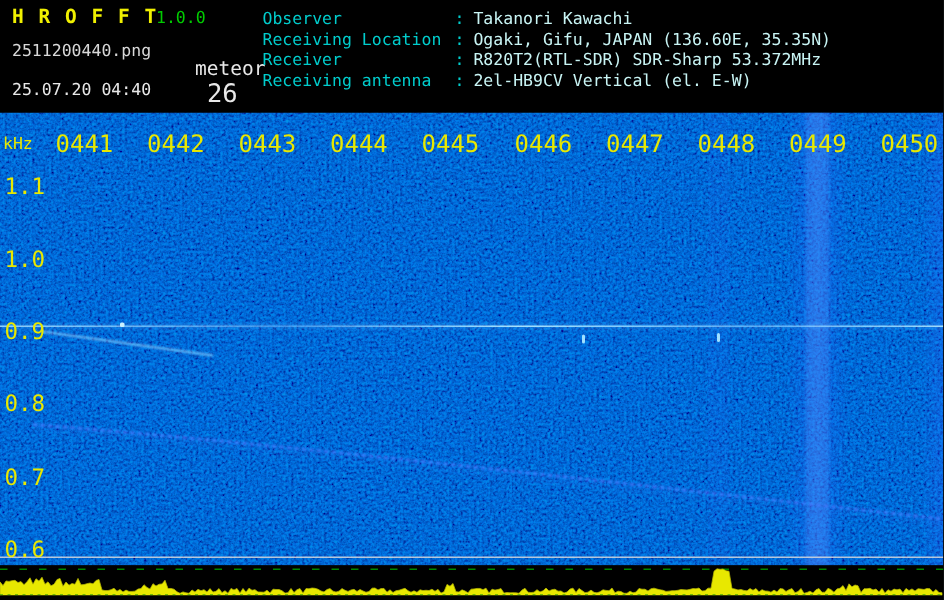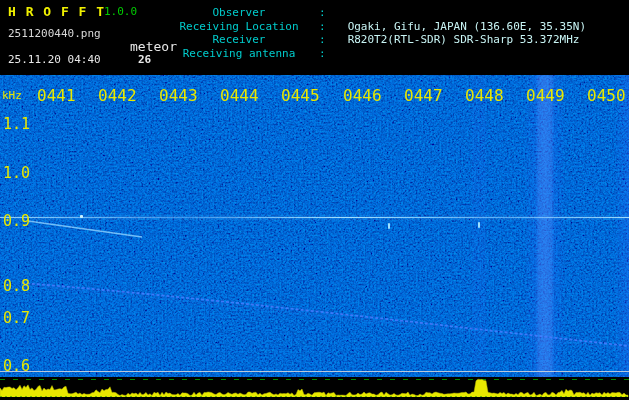--- a/index.html
+++ b/index.html
@@ -1,30 +1,30 @@
 <!DOCTYPE html>
 <html><head>
 <meta charset="utf-8">
 <style>
   * { margin:0; padding:0; box-sizing:border-box; }
   html,body { background:#1a1a1a; }
   .screen {
     position:relative; width:629px; height:400px; background:#000;
-    overflow:hidden; font-family:"DejaVu Sans Mono", monospace;text-align:center;
+    overflow:hidden; font-family:"DejaVu Sans Mono", monospace;
   }
   
   .header { position:absolute; left:0; top:0; width:629px; height:75px; background:#000; }
   .app-title { position:absolute; left:8px; top:4px; color:#f0f000; font-size:13px; font-weight:bold; letter-spacing:1px; }
   .version   { position:absolute; left:104px; top:5px; color:#00cc00; font-size:11px; }
   .filename  { position:absolute; left:8px;  top:27px; color:#d8d8d8; font-size:11px; }
   .mode      { position:absolute; left:130px; top:39px; color:#e8e8e8; font-size:13px; }
   .datetime  { position:absolute; left:8px;  top:53px; color:#e8e8e8; font-size:11px; }
-  .count     { position:absolute; left:138px; top:53px; color:#e8e8e8; font-size:11px;font-weight:bold; }
+  .count     { position:absolute; left:138px; top:53px; color:#e8e8e8; font-size:17px; }
   .info { position:absolute; left:175px; top:6px; }
-  .info-row { display:flex; font-size:11px; line-height:13.5px; white-space:pre;gap:16px; }
+  .info-row { display:flex; font-size:11px; line-height:13.5px; white-space:pre; }
   .ilabel { width:128px; color:#00cccc; }
   .icolon { color:#00cccc; margin-right:6px; }
   .ivalue { color:#c8f4f4; }
   
   .spectro { position:absolute; left:0; top:75px; width:629px; height:302px; background:#000309; overflow:hidden;padding-left:24px; }
   .noise-svg, .trace-svg { position:absolute; left:0; top:0; }
   .time-label { position:absolute; top:11px; color:#e8e800; font-size:16px; }
   .unit-label { position:absolute; left:2px; top:14px; color:#e8e800; font-size:11px; }
   .freq-label { position:absolute; left:3px; color:#e8e800; font-size:15px; }
   .carrier {
@@ -50,35 +50,35 @@
 </head>
 <body>
 
 <div class="screen">
 
   <div class="header">
     <span class="app-title">H R O F F T</span>
     <span class="version">1.0.0</span>
     <span class="filename">2511200440.png</span>
     <span class="mode">meteor</span>
-    <span class="datetime">25.11.20 04:40</span>
+    <span class="datetime">25.07.20 04:40</span>
     <span class="count">26</span>
 
     <div class="info">
       <div class="info-row">
-        <span class="ilabel">Observer</span><span class="icolon">:</span>
+        <span class="ilabel">Observer</span><span class="icolon">:</span><span class="ivalue">Takanori Kawachi</span>
       </div>
       <div class="info-row">
         <span class="ilabel">Receiving Location</span><span class="icolon">:</span><span class="ivalue">Ogaki, Gifu, JAPAN (136.60E, 35.35N)</span>
       </div>
       <div class="info-row">
         <span class="ilabel">Receiver</span><span class="icolon">:</span><span class="ivalue">R820T2(RTL-SDR) SDR-Sharp 53.372MHz</span>
       </div>
       <div class="info-row">
-        <span class="ilabel">Receiving antenna</span><span class="icolon">:</span>
+        <span class="ilabel">Receiving antenna</span><span class="icolon">:</span><span class="ivalue">2el-HB9CV Vertical (el. E-W)</span>
       </div>
     </div>
   </div>
 
   <div class="spectro">
 
     <svg class="noise-svg" width="629" height="302" aria-hidden="true">
       <defs>
         <filter id="noiseF" x="0" y="0" width="100%" height="100%">
           <feTurbulence type="fractalNoise" baseFrequency="0.55" numOctaves="2" seed="11" stitchTiles="stitch" result="t"></feTurbulence>
@@ -124,21 +124,21 @@
     <span class="time-label" style="left:281px">0445</span>
     <span class="time-label" style="left:343px">0446</span>
     <span class="time-label" style="left:404px">0447</span>
     <span class="time-label" style="left:465px">0448</span>
     <span class="time-label" style="left:526px">0449</span>
     <span class="time-label" style="left:587px">0450</span>
 
     <span class="freq-label" style="top:40px">1.1</span>
     <span class="freq-label" style="top:89px">1.0</span>
     <span class="freq-label" style="top:137px">0.9</span>
-    <span class="freq-label" style="top:202px">0.8</span>
+    <span class="freq-label" style="top:185px">0.8</span>
     <span class="freq-label" style="top:234px">0.7</span>
     <span class="freq-label" style="top:282px">0.6</span>
   </div>
 
   <div class="level">
     <svg width="629" height="20" aria-hidden="true">
       <line x1="0" y1="2.5" x2="629" y2="2.5" stroke="#00b400" stroke-width="1" stroke-dasharray="5 8" opacity="0.75"></line>
       <polyline id="level-shape" points="0,20 0,10.9 2,13.4 4,10.3 6,10.6 8,10.1 10,9.9 12,11.4 14,10.7 16,12.8 18,10.8 20,8.2 22,12.5 24,8.8 26,10.4 28,7.8 30,12.5 32,10.9 34,13.5 36,12.5 38,9.4 40,8.6 42,13.9 44,11.0 46,13.1 48,12.0 50,12.5 52,8.6 54,12.9 56,12.7 58,12.1 60,11.7 62,12.2 64,10.0 66,9.3 68,16.3 70,16.7 72,16.7 74,16.1 76,15.2 78,17.1 80,16.0 82,17.6 84,16.4 86,17.3 88,17.3 90,17.1 92,15.7 94,15.4 96,12.8 98,14.6 100,15.7 102,12.1 104,13.7 106,12.5 108,12.3 110,9.8 112,15.4 114,15.3 116,15.8 118,17.5 120,18.5 122,17.6 124,18.2 126,18.5 128,16.3 130,17.7 132,15.9 134,16.8 136,16.1 138,17.7 140,15.4 142,17.7 144,17.2 146,15.4 148,18.1 150,16.8 152,18.5 154,15.3 156,16.3 158,15.3 160,18.4 162,15.3 164,17.8 166,15.1 168,16.5 170,16.1 172,17.6 174,17.7 176,17.8 178,16.5 180,18.3 182,15.8 184,16.0 186,16.0 188,16.8 190,18.4 192,18.1 194,15.3 196,18.0 198,16.1 200,15.4 202,18.4 204,15.4 206,15.5 208,15.0 210,15.2 212,15.8 214,17.0 216,17.6 218,16.0 220,15.4 222,17.1 224,17.7 226,17.1 228,15.4 230,16.5 232,17.3 234,16.3 236,15.9 238,17.3 240,16.0 242,17.0 244,17.8 246,17.4 248,15.1 250,15.0 252,16.3 254,15.4 256,15.3 258,17.8 260,16.2 262,18.0 264,16.8 266,16.5 268,15.8 270,15.2 272,16.8 274,17.8 276,16.9 278,17.9 280,16.2 282,16.7 284,16.5 286,16.7 288,15.8 290,17.2 292,15.9 294,18.4 296,17.5 298,12.6 300,13.8 302,12.0 304,17.5 306,17.7 308,16.2 310,17.0 312,18.2 314,15.8 316,15.6 318,15.3 320,15.3 322,16.1 324,15.1 326,18.4 328,15.8 330,16.4 332,16.0 334,15.4 336,18.4 338,18.0 340,18.2 342,18.1 344,18.2 346,18.5 348,16.4 350,15.2 352,17.8 354,18.0 356,17.8 358,16.1 360,17.6 362,16.9 364,15.0 366,17.0 368,16.1 370,15.8 372,17.1 374,17.0 376,18.3 378,17.7 380,15.7 382,15.1 384,18.0 386,15.3 388,16.7 390,18.1 392,17.8 394,16.4 396,17.9 398,18.2 400,17.5 402,16.2 404,16.6 406,16.8 408,15.0 410,18.2 412,17.1 414,17.4 416,18.5 418,18.5 420,17.1 422,18.2 424,17.7 426,15.3 428,15.8 430,15.8 432,17.0 434,15.5 436,15.1 438,15.7 440,16.2 442,16.5 444,17.3 446,17.1 448,16.8 450,16.8 452,16.5 454,16.0 456,16.2 458,16.3 460,15.9 462,15.4 464,15.5 466,15.0 468,17.0 470,16.8 472,15.1 474,15.1 476,3.8 478,2.2 480,2.5 482,2.4 484,3.5 486,3.8 488,15.3 490,15.7 492,16.3 494,16.0 496,16.6 498,16.9 500,15.4 502,16.5 504,15.4 506,17.6 508,16.1 510,17.0 512,17.1 514,17.8 516,16.4 518,17.7 520,15.4 522,15.6 524,17.3 526,16.1 528,15.4 530,18.1 532,17.4 534,15.3 536,18.5 538,18.0 540,17.1 542,18.4 544,16.1 546,15.4 548,17.9 550,17.8 552,15.2 554,16.1 556,17.9 558,15.6 560,15.2 562,13.4 564,16.7 566,12.2 568,14.2 570,13.0 572,13.5 574,18.0 576,15.5 578,15.5 580,15.2 582,16.3 584,15.7 586,17.7 588,15.3 590,18.3 592,16.1 594,17.1 596,15.7 598,16.2 600,15.7 602,18.1 604,15.3 606,16.7 608,15.6 610,17.0 612,15.5 614,15.7 616,16.0 618,15.3 620,15.5 622,17.8 624,16.0 626,18.0 628,18.1 628,20" fill="#e8e800" stroke="#b8b800" stroke-width="0.5"></polyline>
       <line x1="0" y1="19.5" x2="629" y2="19.5" stroke="#009000" stroke-width="1" stroke-dasharray="2 3" opacity="0.5"></line>
     </svg>

